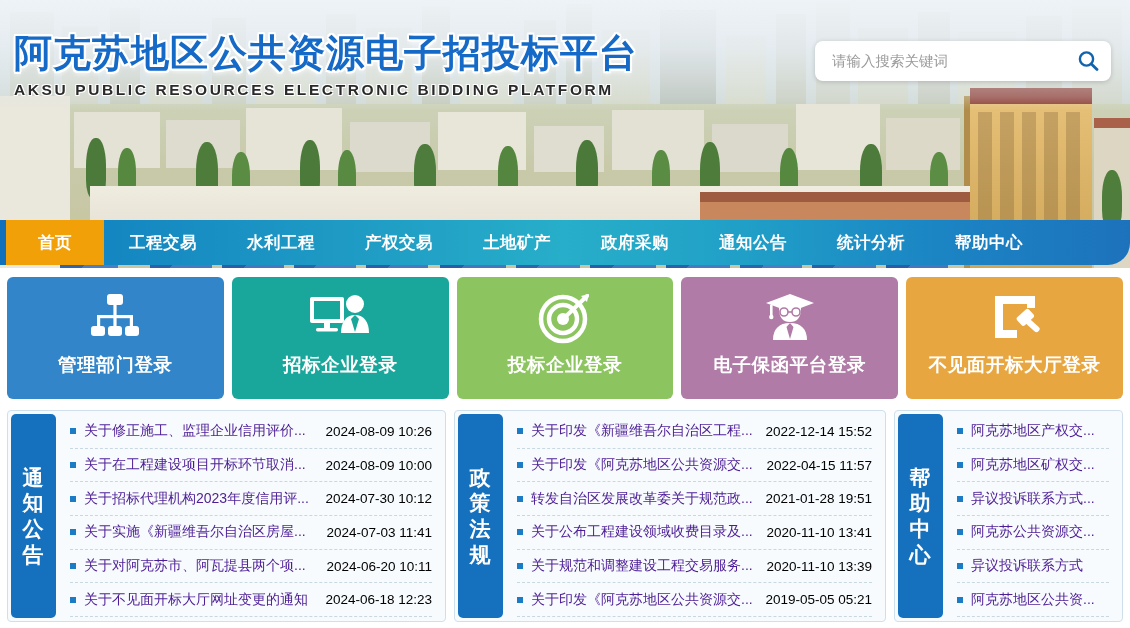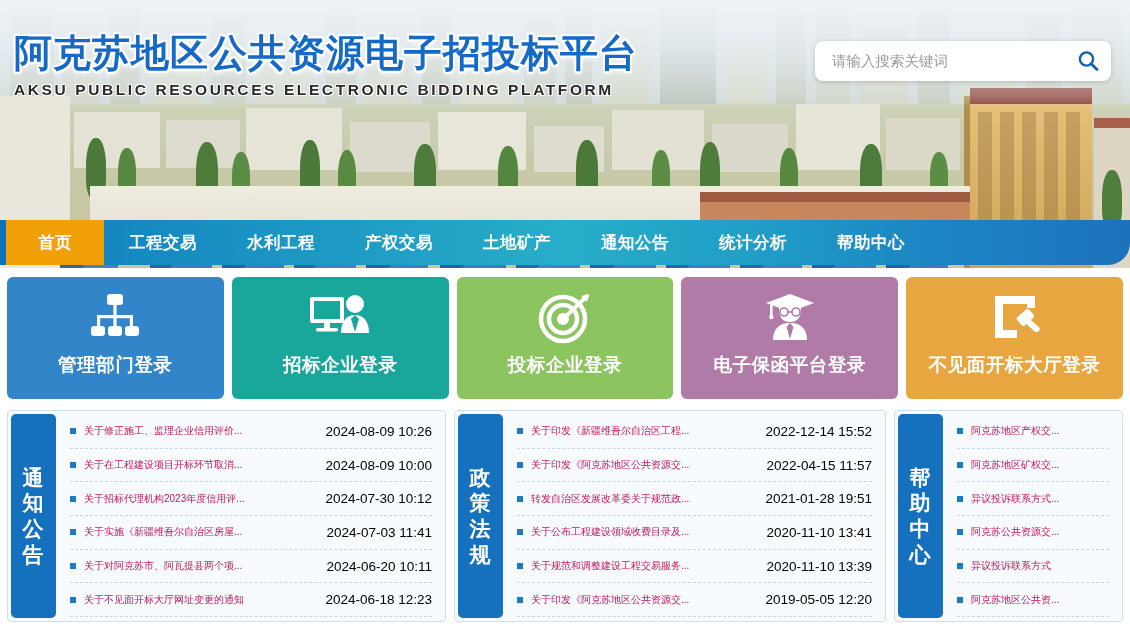--- a/index.html
+++ b/index.html
@@ -116,21 +116,21 @@
     flex: 0 0 45px; letter-spacing:1px;
   }
   .panel-list { flex:1; padding: 4px 13px 4px 14px; display:flex; flex-direction:column; }
   .list-row {
     flex:1; display:flex; align-items:center; cursor:pointer;
     border-bottom:1px dashed #c8d8e2; min-height:0;
   }
   .list-row:last-child { border-bottom:1px dashed #c8d8e2; }
   .bullet { width:6px; height:6px; background:#1b7bc4; margin-right:8px; flex:0 0 6px; }
   .row-title {
-    color:#be185d; font-size:10px; white-space:nowrap; overflow:hidden;
+    color:#4c1d95; font-size:14px; white-space:nowrap; overflow:hidden;
     text-overflow:ellipsis; flex:1;
   }
   .row-date { color:#000000; font-size:13.5px; margin-left:10px; white-space:nowrap; }
 </style>
 </head>
 <body>
 
 <div class="page">
 
   <div class="banner">
@@ -238,20 +238,21 @@
     </div>
   </div>
 
   <div class="nav">
     <div class="nav-left-edge"></div>
     <div class="nav-item active">首页</div>
     <div class="nav-item">工程交易</div>
     <div class="nav-item">水利工程</div>
     <div class="nav-item">产权交易</div>
     <div class="nav-item">土地矿产</div>
+    <div class="nav-item">政府采购</div>
     <div class="nav-item">通知公告</div>
     <div class="nav-item">统计分析</div>
     <div class="nav-item">帮助中心</div>
   </div>
 
   <div class="cards">
 
     <div class="card c-blue">
       <div class="card-icon">
         <svg width="60" height="52" viewBox="0 0 60 52">
@@ -398,21 +399,21 @@
           <span class="row-date">2020-11-10 13:41</span>
         </div>
         <div class="list-row">
           <span class="bullet"></span>
           <span class="row-title">关于规范和调整建设工程交易服务...</span>
           <span class="row-date">2020-11-10 13:39</span>
         </div>
         <div class="list-row">
           <span class="bullet"></span>
           <span class="row-title">关于印发《阿克苏地区公共资源交...</span>
-          <span class="row-date">2019-05-05 12:20</span>
+          <span class="row-date">2019-05-05 05:21</span>
         </div>
       </div>
     </div>
 
     <div class="panel p-help">
       <div class="panel-tab">
           <span>帮</span>
           <span>助</span>
           <span>中</span>
           <span>心</span>

